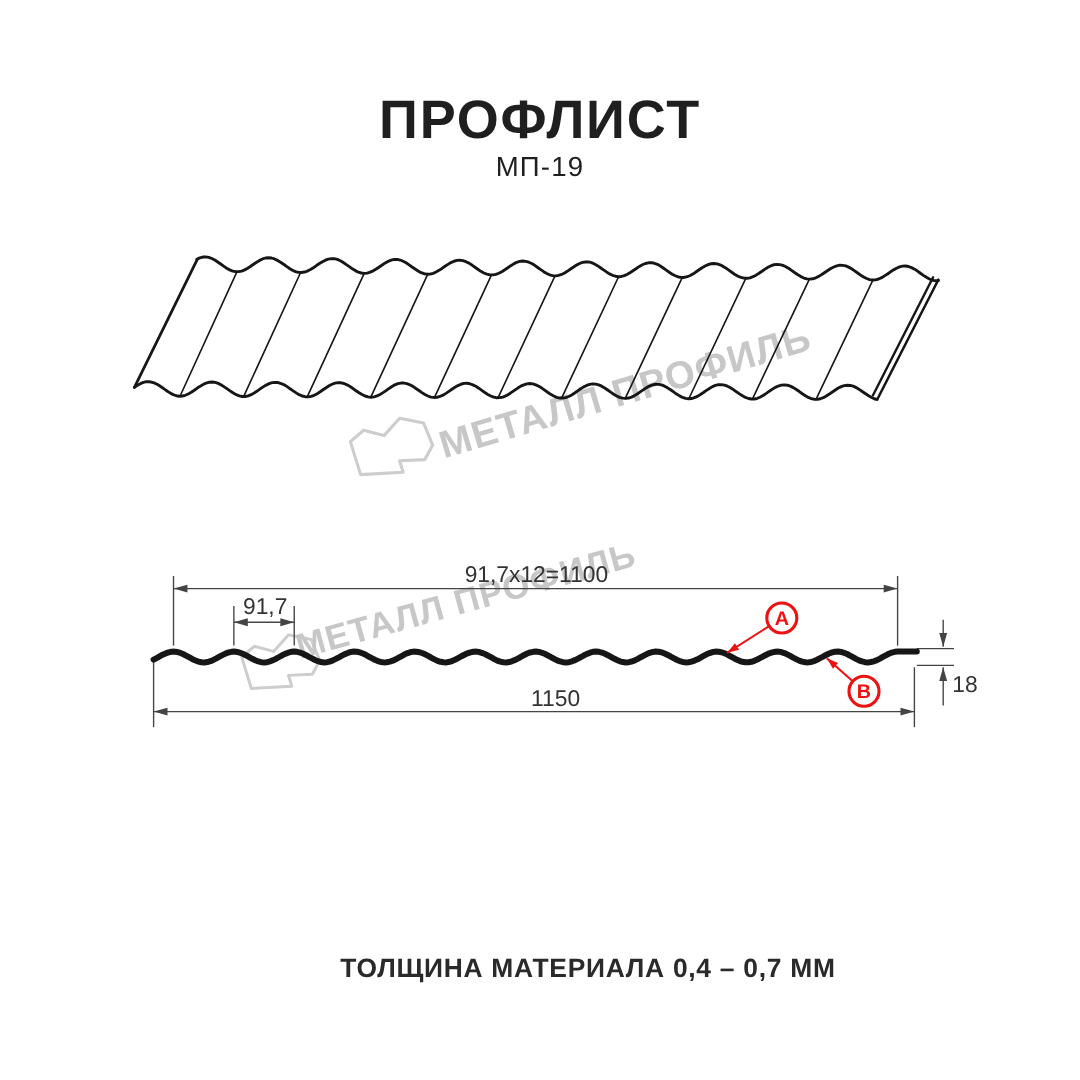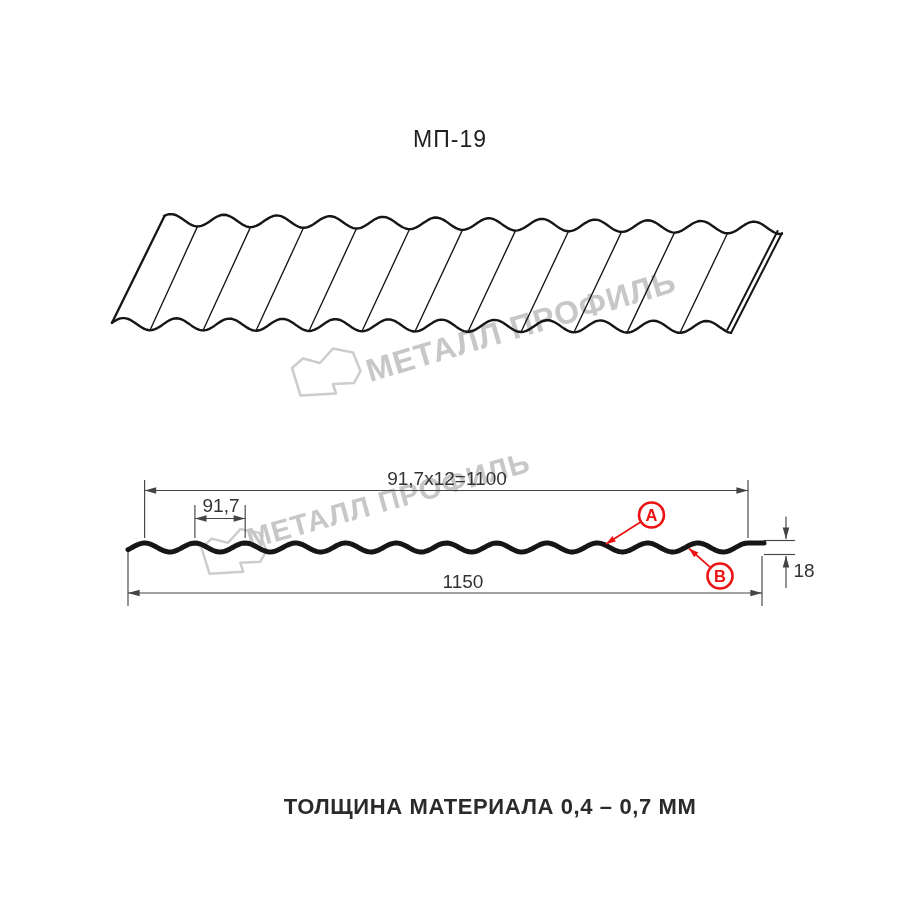--- a/index.html
+++ b/index.html
@@ -31,20 +31,21 @@
   .wmtext{fill:var(--watermark);font-weight:bold;letter-spacing:1px}
   .wmlogo{stroke:var(--watermark-logo);fill:none;stroke-width:2.6;stroke-linejoin:round}
   #dimArrow path{fill:var(--dim-line)}
   #redArrow path{fill:var(--accent)}
 </style>
 </head>
 <body>
 
 <div class="canvas">
 
+  <h1 class="page-title">ПРОФЛИСТ</h1>
   <div class="page-subtitle">МП-19</div>
 
   <svg class="drawing" width="900" height="900" viewBox="0 0 900 900">
     <defs>
       <marker id="dimArrow" markerUnits="userSpaceOnUse" markerWidth="13" markerHeight="9" viewBox="0 0 13 9" refX="12.3" refY="4.5" orient="auto-start-reverse">
         <path d="M0.7,1.2 L12.3,4.5 L0.7,7.8 Z"></path>
       </marker>
       <marker id="redArrow" markerUnits="userSpaceOnUse" markerWidth="11" markerHeight="8" viewBox="0 0 11 8" refX="10.3" refY="4" orient="auto">
         <path d="M0.6,0.8 L10.3,4 L0.6,7.2 Z"></path>
       </marker>

